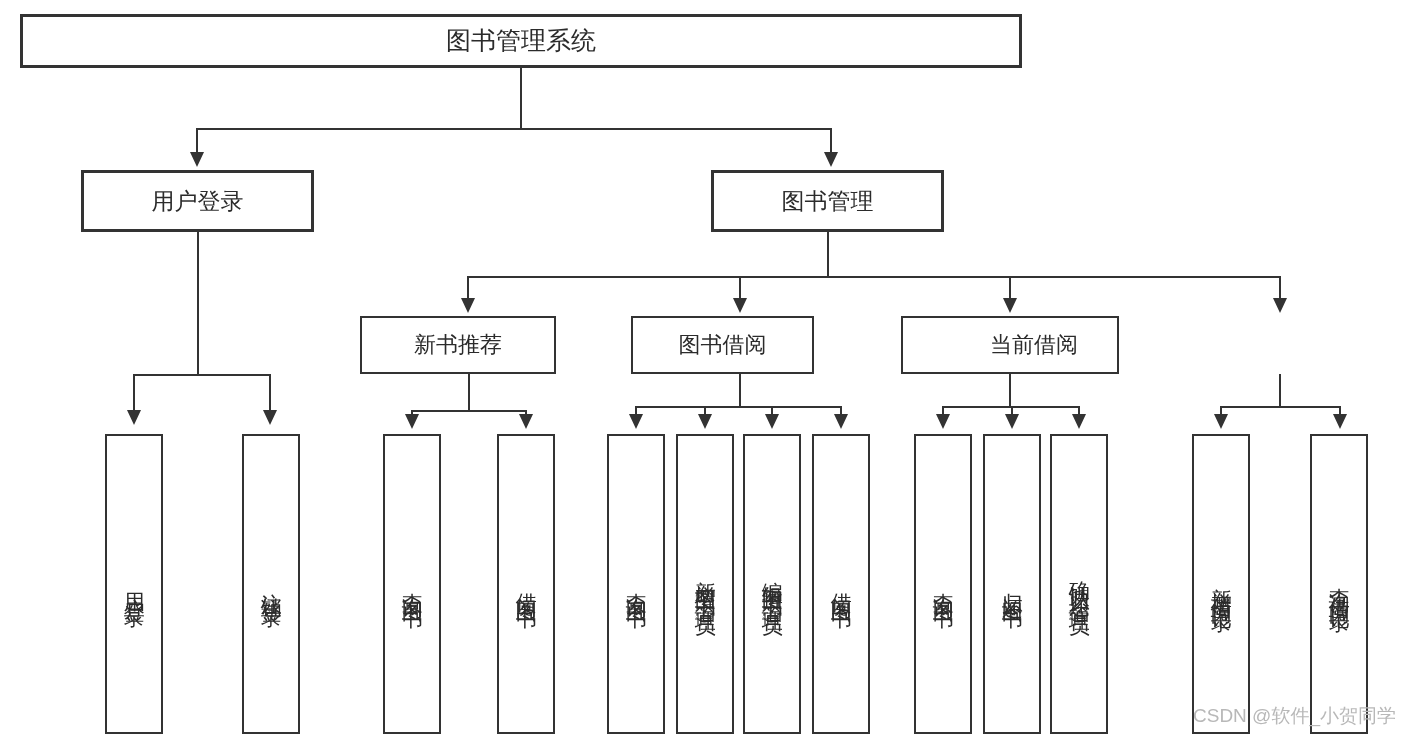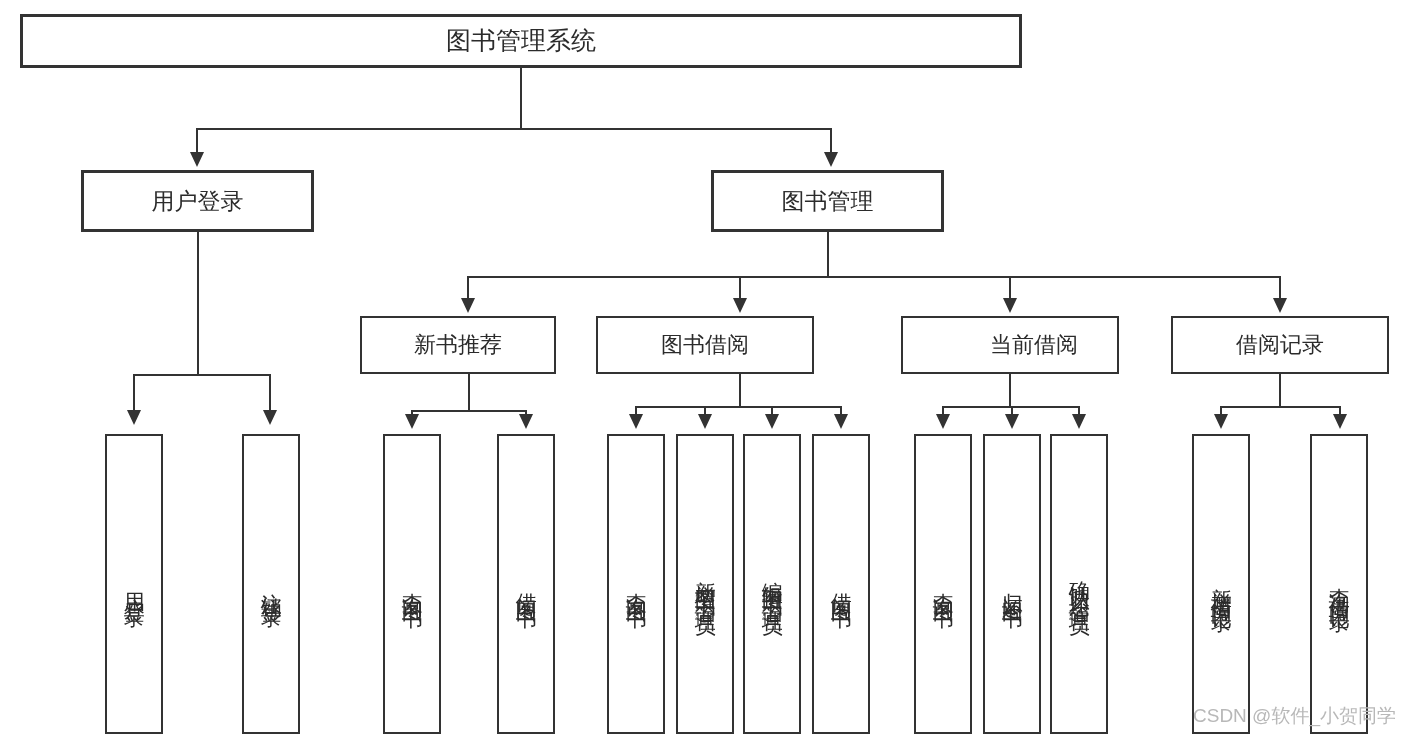--- a/index.html
+++ b/index.html
@@ -115,23 +115,22 @@
   <div class="vline" style="left:739px; top:276px; height:24px;"></div>
   <div class="arrow" style="left:733px; top:298px;"></div>
 
   <div class="vline" style="left:1009px; top:276px; height:24px;"></div>
   <div class="arrow" style="left:1003px; top:298px;"></div>
 
   <div class="vline" style="left:1279px; top:276px; height:24px;"></div>
   <div class="arrow" style="left:1273px; top:298px;"></div>
 
   <div class="node lvl3" style="left:360px; top:316px; width:196px; height:58px;">新书推荐</div>
-  <div class="node lvl3" style="left:596px; top:316px; width:218px; height:58px;">图书借阅</div>
+  <div class="node lvl3" style="left:631px; top:316px; width:183px; height:58px;">图书借阅</div>
   <div class="node lvl3" style="left:901px; top:316px; width:218px; height:58px;padding-left:48px;">当前借阅</div>
-  <div class="node lvl3" style="left:1171px; top:316px; width:218px; height:58px;">借阅记录</div>
 
   <div class="vline" style="left:468px; top:374px; height:36px;"></div>
   <div class="hline" style="left:411px; top:410px; width:114px;"></div>
   <div class="vline" style="left:411px; top:410px; height:6px;"></div>
   <div class="arrow" style="left:405px; top:414px;"></div>
   <div class="vline" style="left:525px; top:410px; height:6px;"></div>
   <div class="arrow" style="left:519px; top:414px;"></div>
 
   <div class="node leaf" style="left:383px; top:434px; width:58px; height:300px;">查询图书</div>
   <div class="node leaf" style="left:497px; top:434px; width:58px; height:300px;">借阅图书</div>

